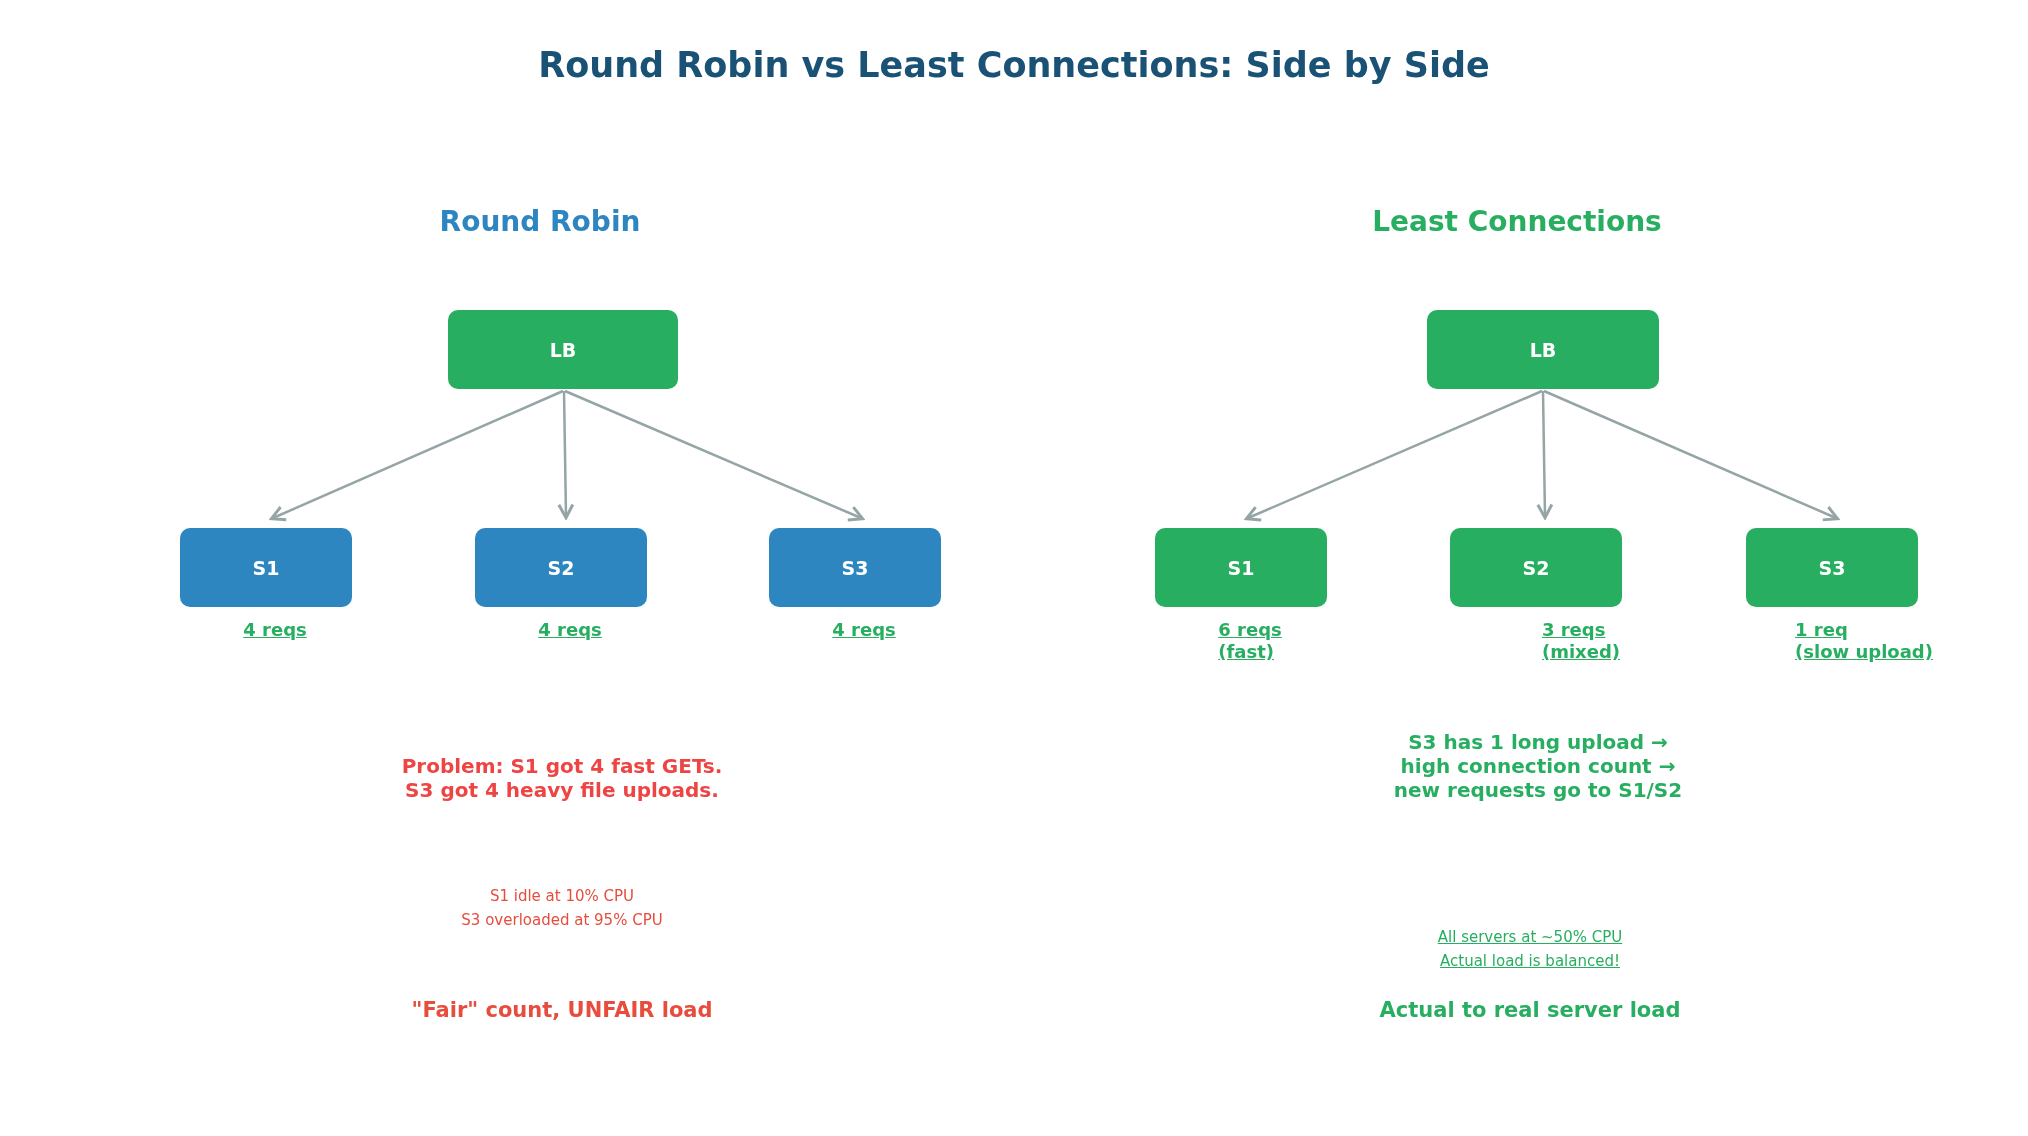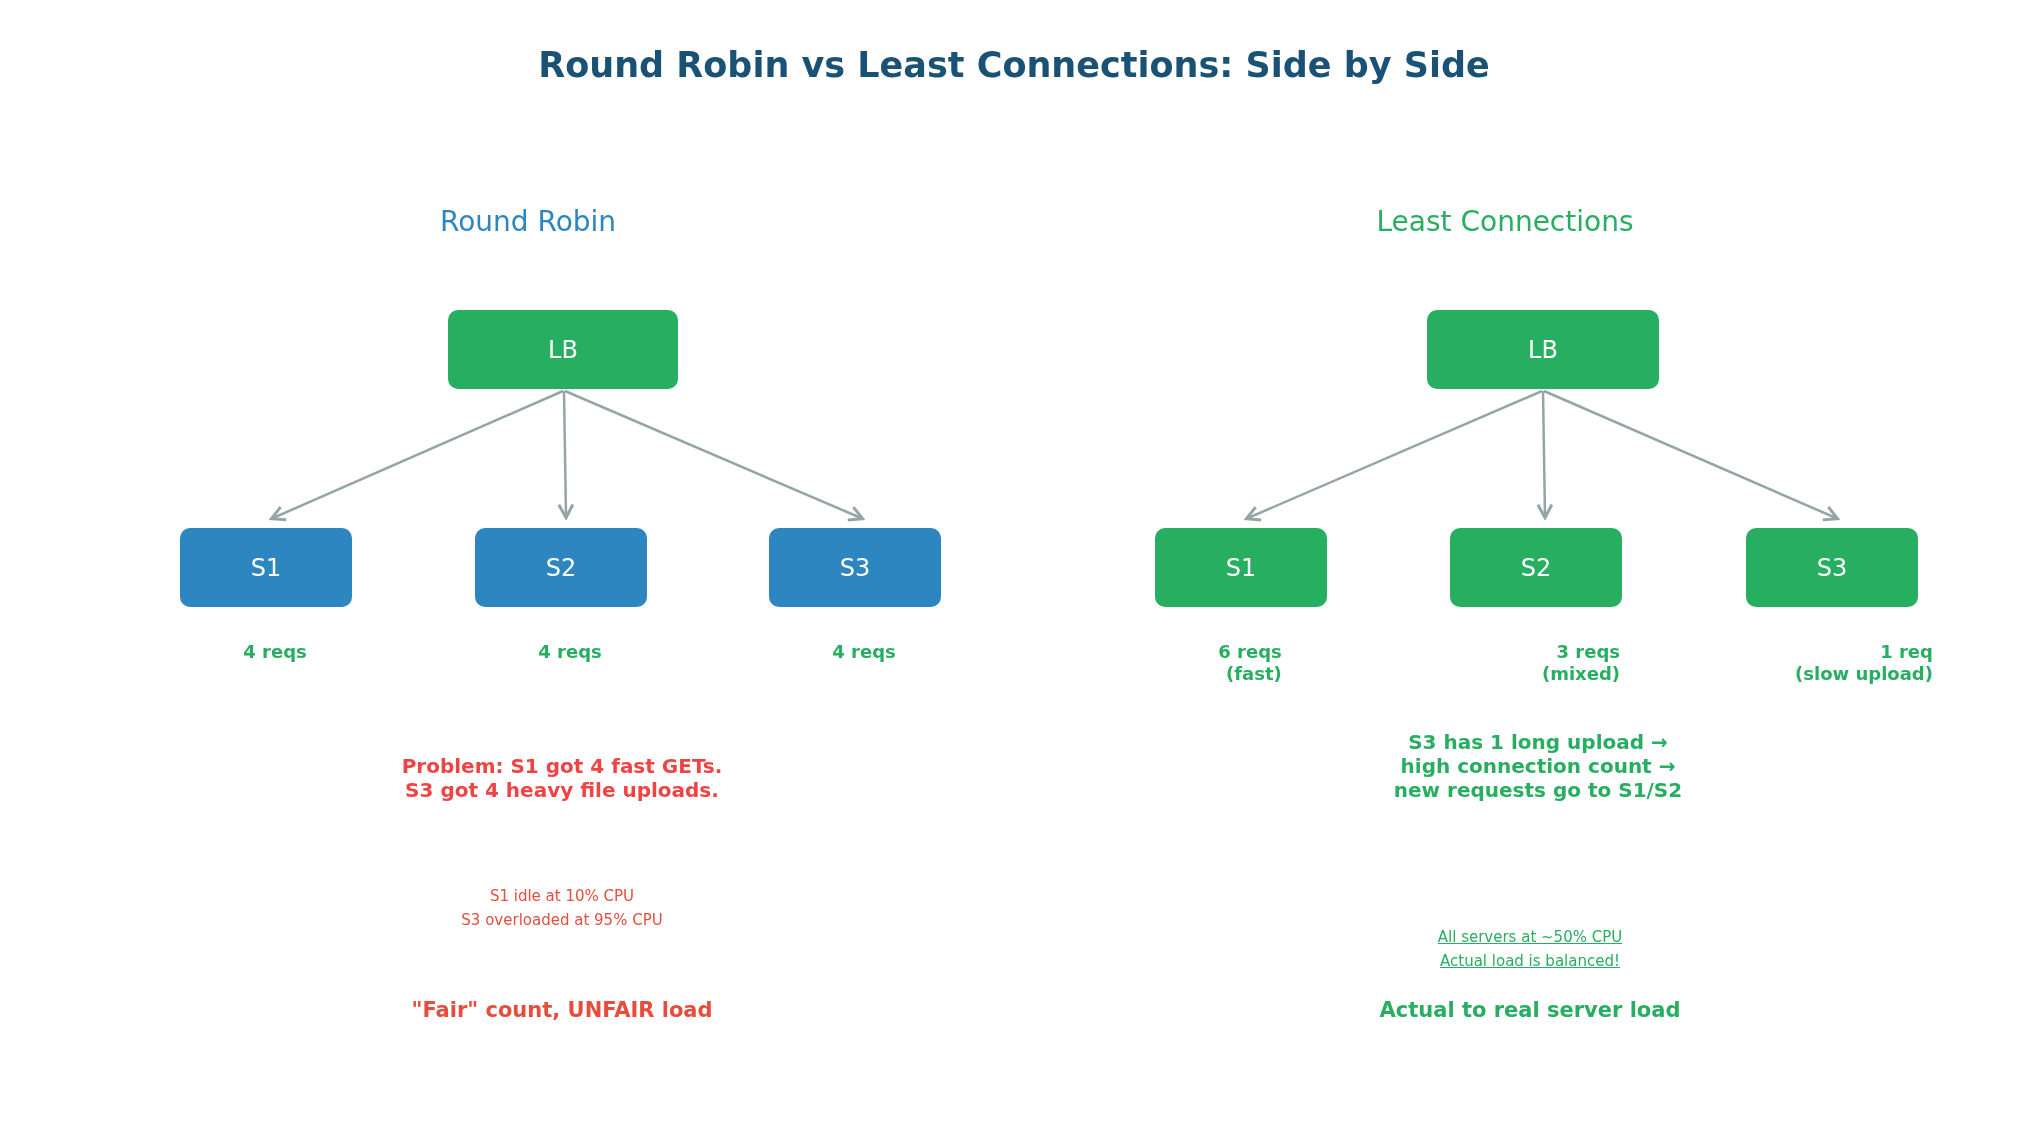--- a/index.html
+++ b/index.html
@@ -19,56 +19,58 @@
     font-size: 35px;
     font-weight: bold;
     color: #1A5276;
     white-space: nowrap;
   }
   .panel-header {
     position: absolute;
     top: 205px;
     transform: translateX(-50%);
     font-size: 28px;
-    font-weight: normal;
+    font-weight: bold;
     white-space: nowrap;
+    margin-left: 12px;
   }
   .rr-header { left: 528px; color: #2E86C1; }
   .lc-header { left: 1505px; color: #27AE60; }
 
   .node {
     position: absolute;
     border-radius: 10px;
     display: flex;
     align-items: center;
     justify-content: center;
     color: #ffffff;
-    font-weight: normal;
-    font-size: 24px;
+    font-weight: bold;
+    font-size: 19px;
   }
   .green-node { background: #27AE60; }
   .blue-node  { background: #2E86C1; }
 
   .lb-left  { left: 448px;  top: 310px; width: 230px; height: 79px; }
   .lb-right { left: 1427px; top: 310px; width: 232px; height: 79px; }
 
   .srv { top: 528px; width: 172px; height: 79px; }
   .s1l { left: 180px; }  .s2l { left: 475px; }  .s3l { left: 769px; }
   .s1r { left: 1155px; } .s2r { left: 1450px; } .s3r { left: 1746px; }
 
   .load {
     position: absolute;
-    top: 641px;
+    top: 619px;
     transform: translateX(-50%);
-    text-align: right;
+    text-align: left;
     white-space: pre-line;
     font-size: 18px;
     line-height: 22px;
     font-weight: bold;
     color: #27AE60;
+    text-decoration: underline;
   }
   .load1l { left: 275px; }  .load2l { left: 570px; }  .load3l { left: 864px; }
   .load1r { left: 1250px; } .load2r { left: 1546px; margin-left: 35px; } .load3r { left: 1840px; margin-left: 24px; }
 
   .note {
     position: absolute;
     transform: translateX(-50%);
     text-align: center;
     white-space: pre-line;
     font-weight: bold;

